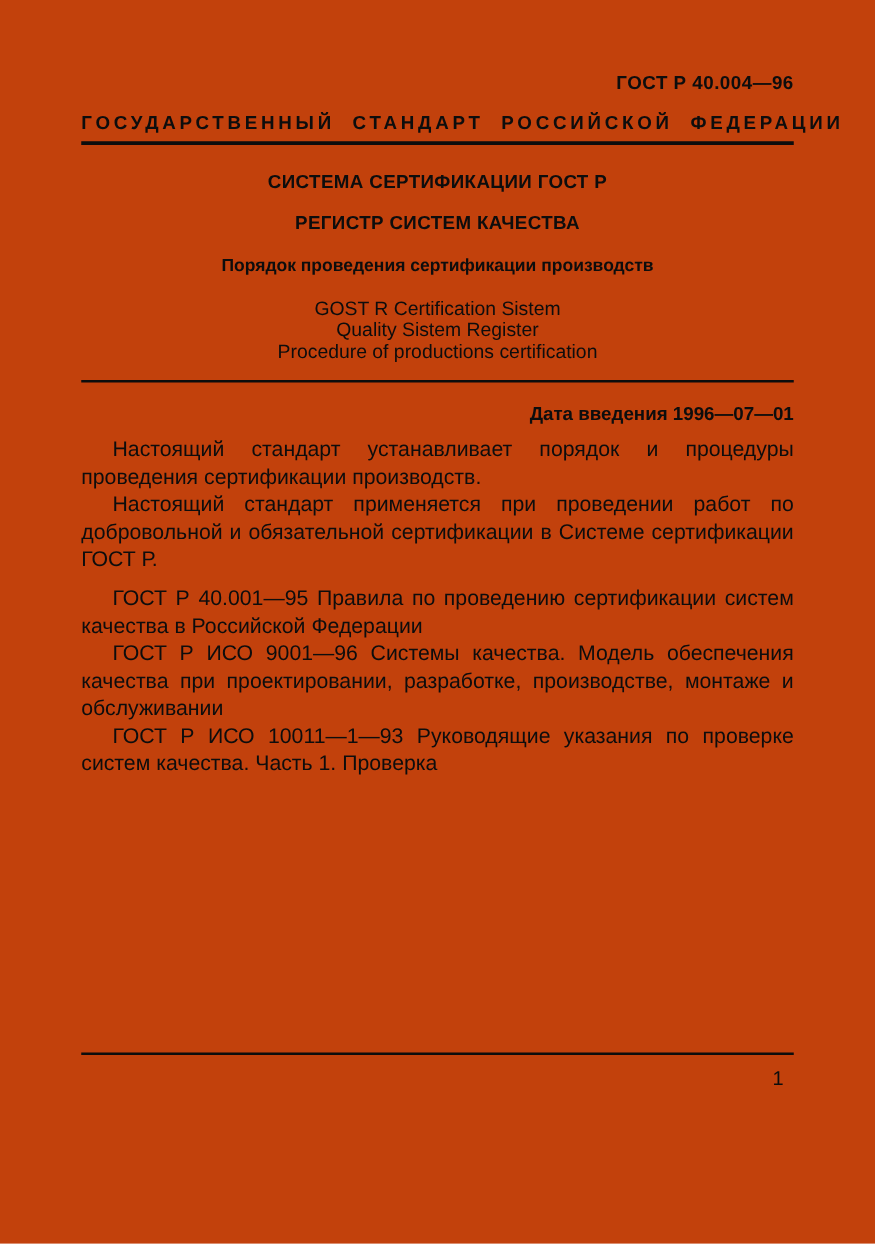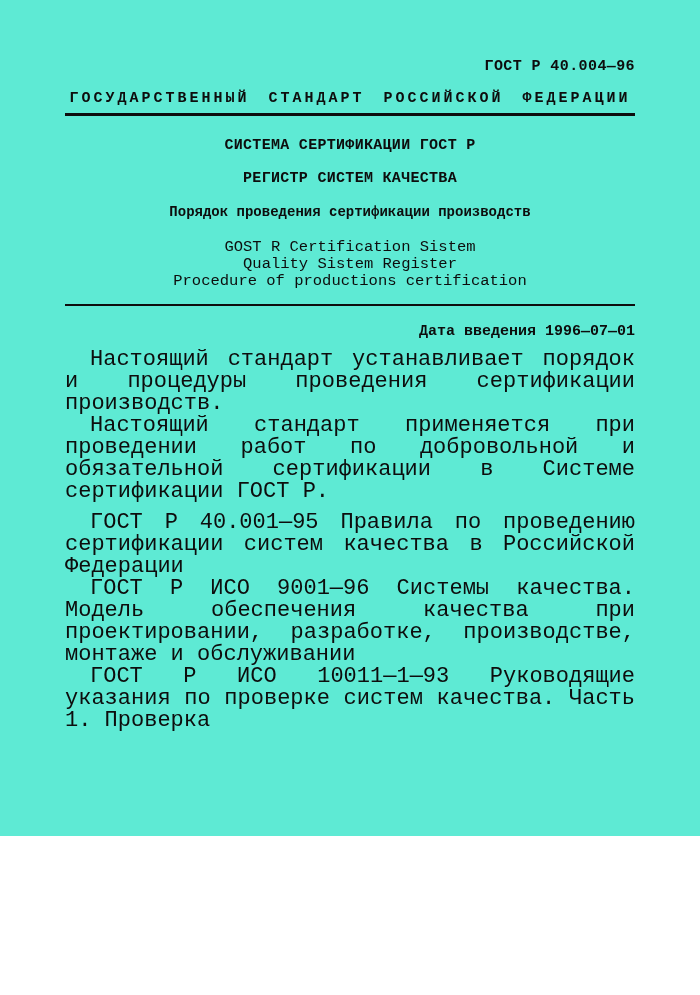--- a/index.html
+++ b/index.html
@@ -3,25 +3,25 @@
 <meta charset="utf-8">
 <style>
   html, body {
     margin: 0;
     padding: 0;
     background: #ffffff;
   }
   .page {
     position: relative;
     width: 700px;
-    height: 836px;
+    height: 995px;
     margin: 0 auto;
-    background: #5eead4;
+    background: #c2410c;
     color: #0d0d0d;
-    font-family: Liberation Mono, monospace;
+    font-family: Liberation Sans, sans-serif;
     overflow: hidden;
     box-sizing: border-box;
   }
   .content {
     padding: 0 65px;
   }
   .doc-number {
     padding-top: 58px;
     text-align: right;
     font-weight: bold;
@@ -91,21 +91,21 @@
     margin-top: 54px;
   }
   .section-heading.second {
     margin-top: 14px;
   }
   .paragraphs {
     margin-top: 9px;
   }
   .paragraphs p {
     margin: 0;
-    font-size: 22px;
+    font-size: 17px;
     line-height: 22px;
     text-align: justify;
     text-indent: 25px;
   }
   .footer {
     position: absolute;
     top: 842px;
     left: 65px;
     right: 65px;
     border-top: 2px solid #0d0d0d;

